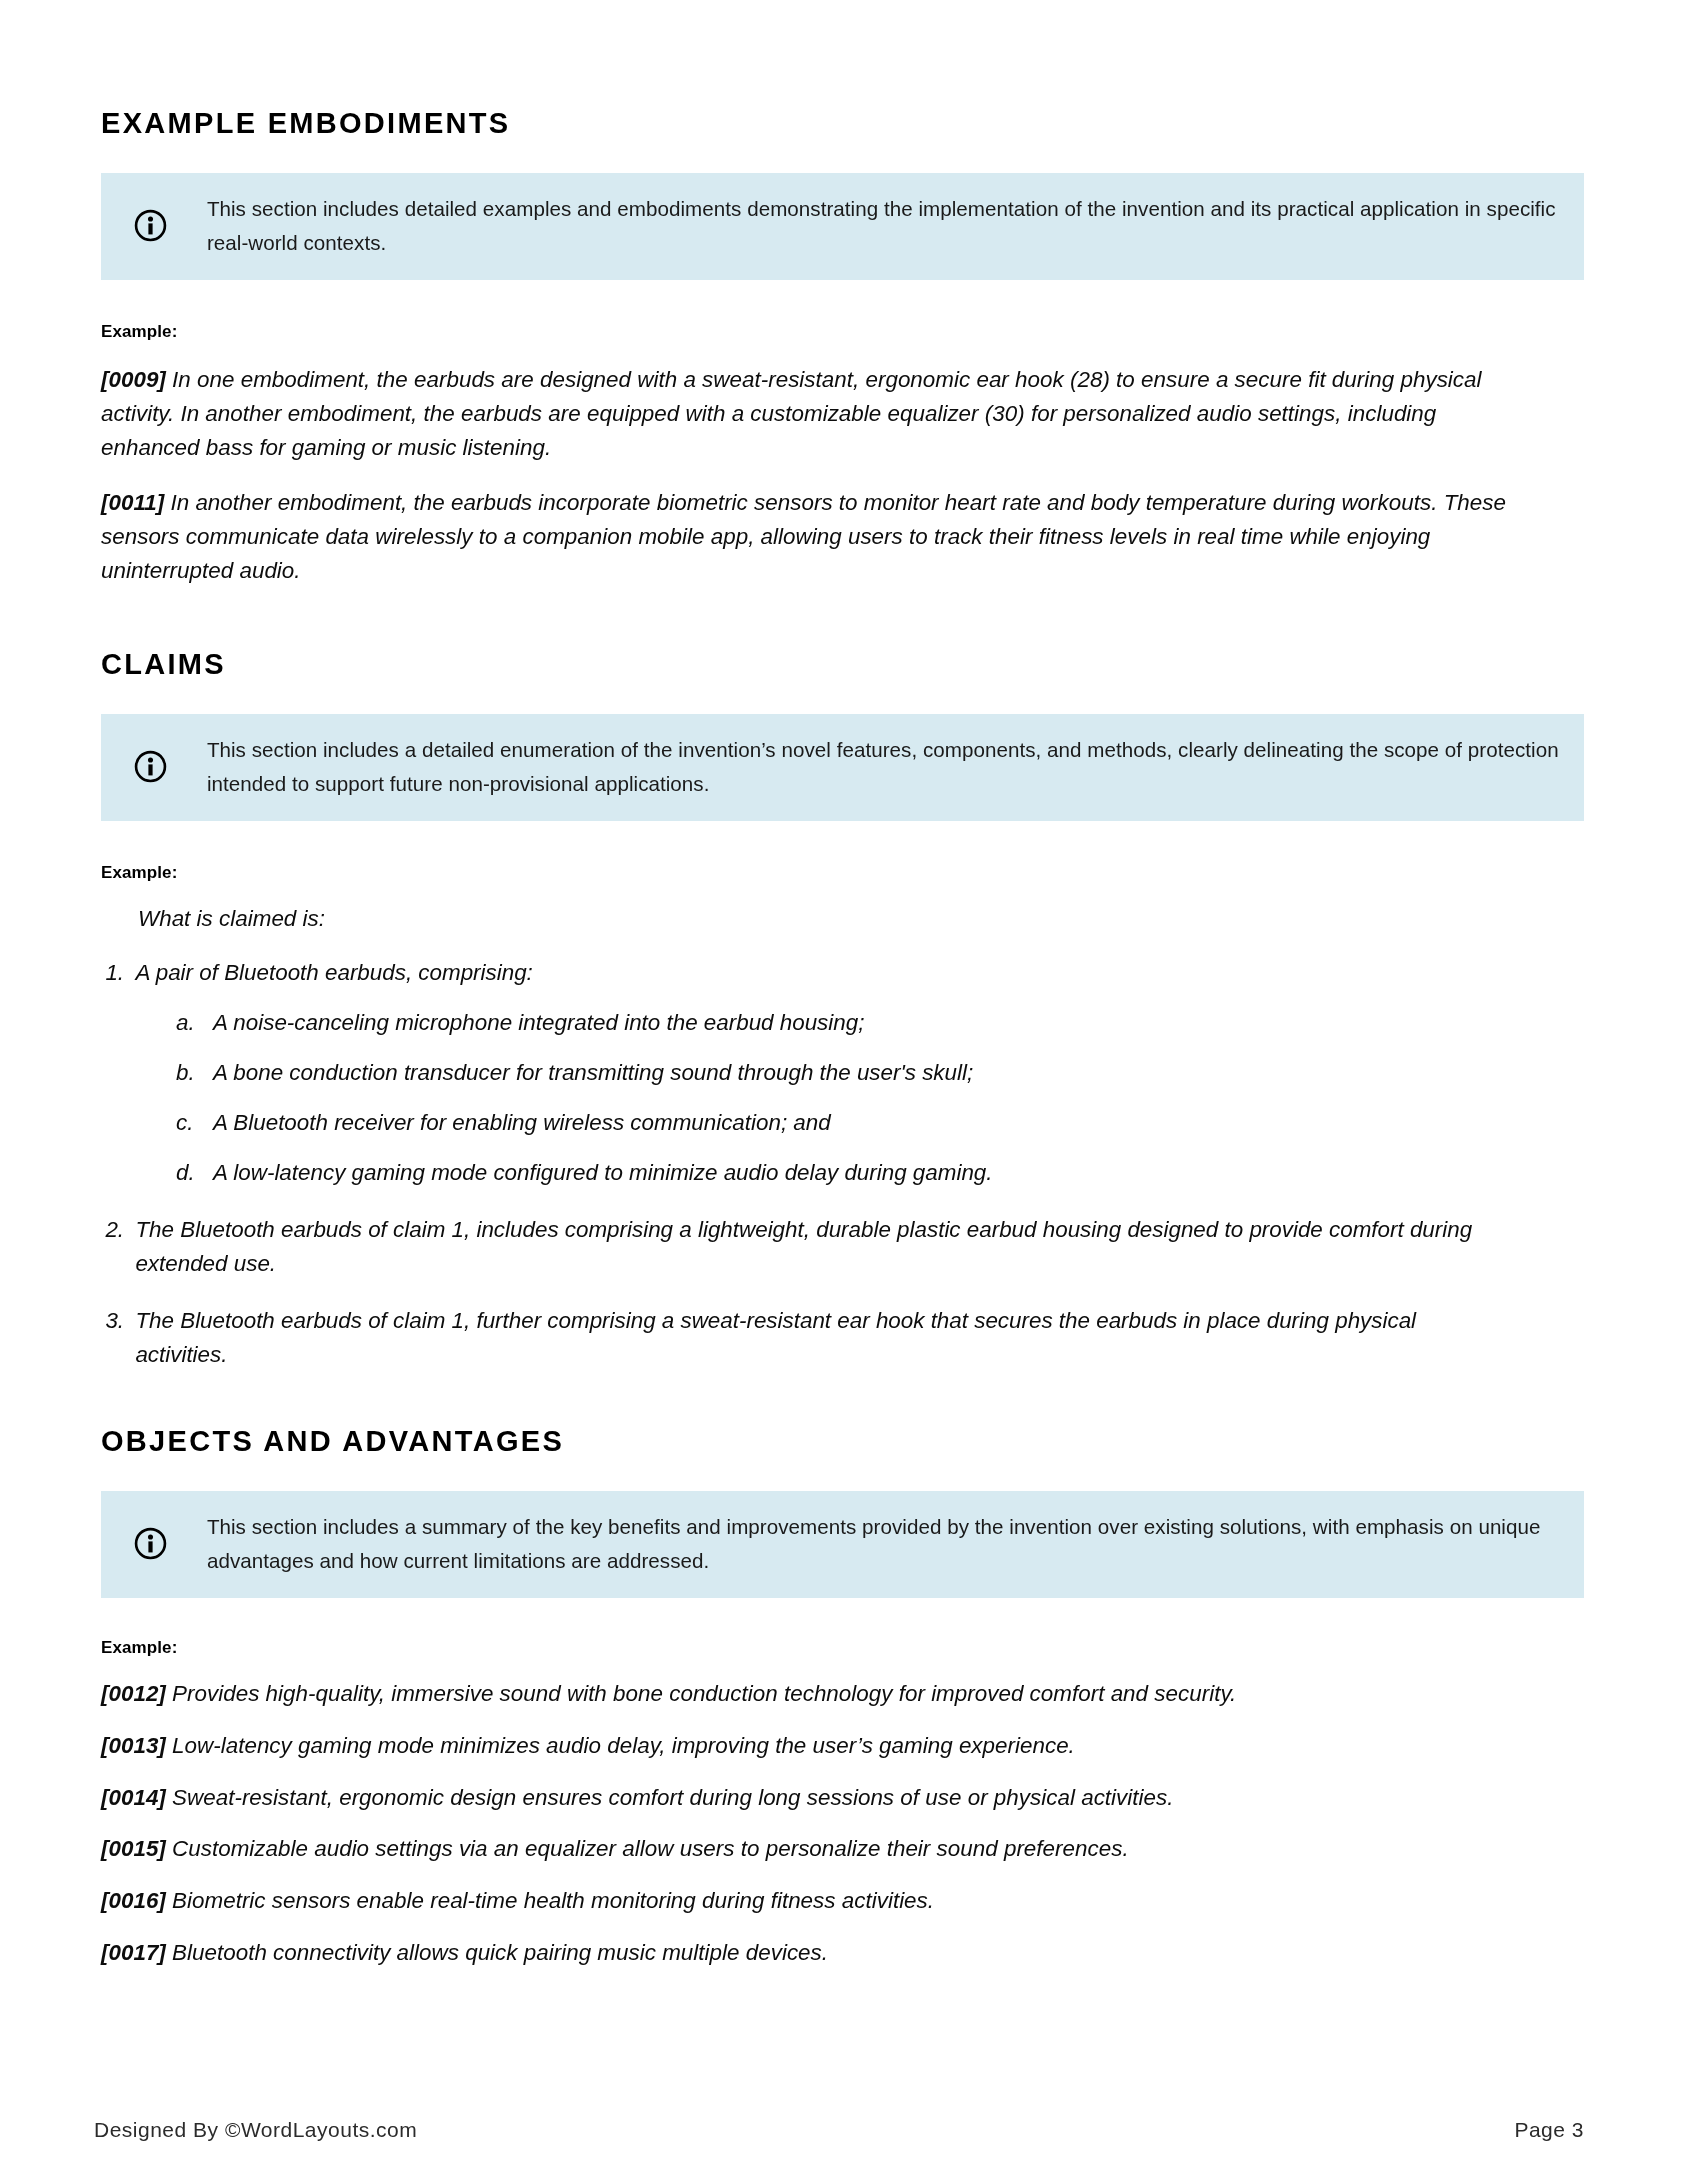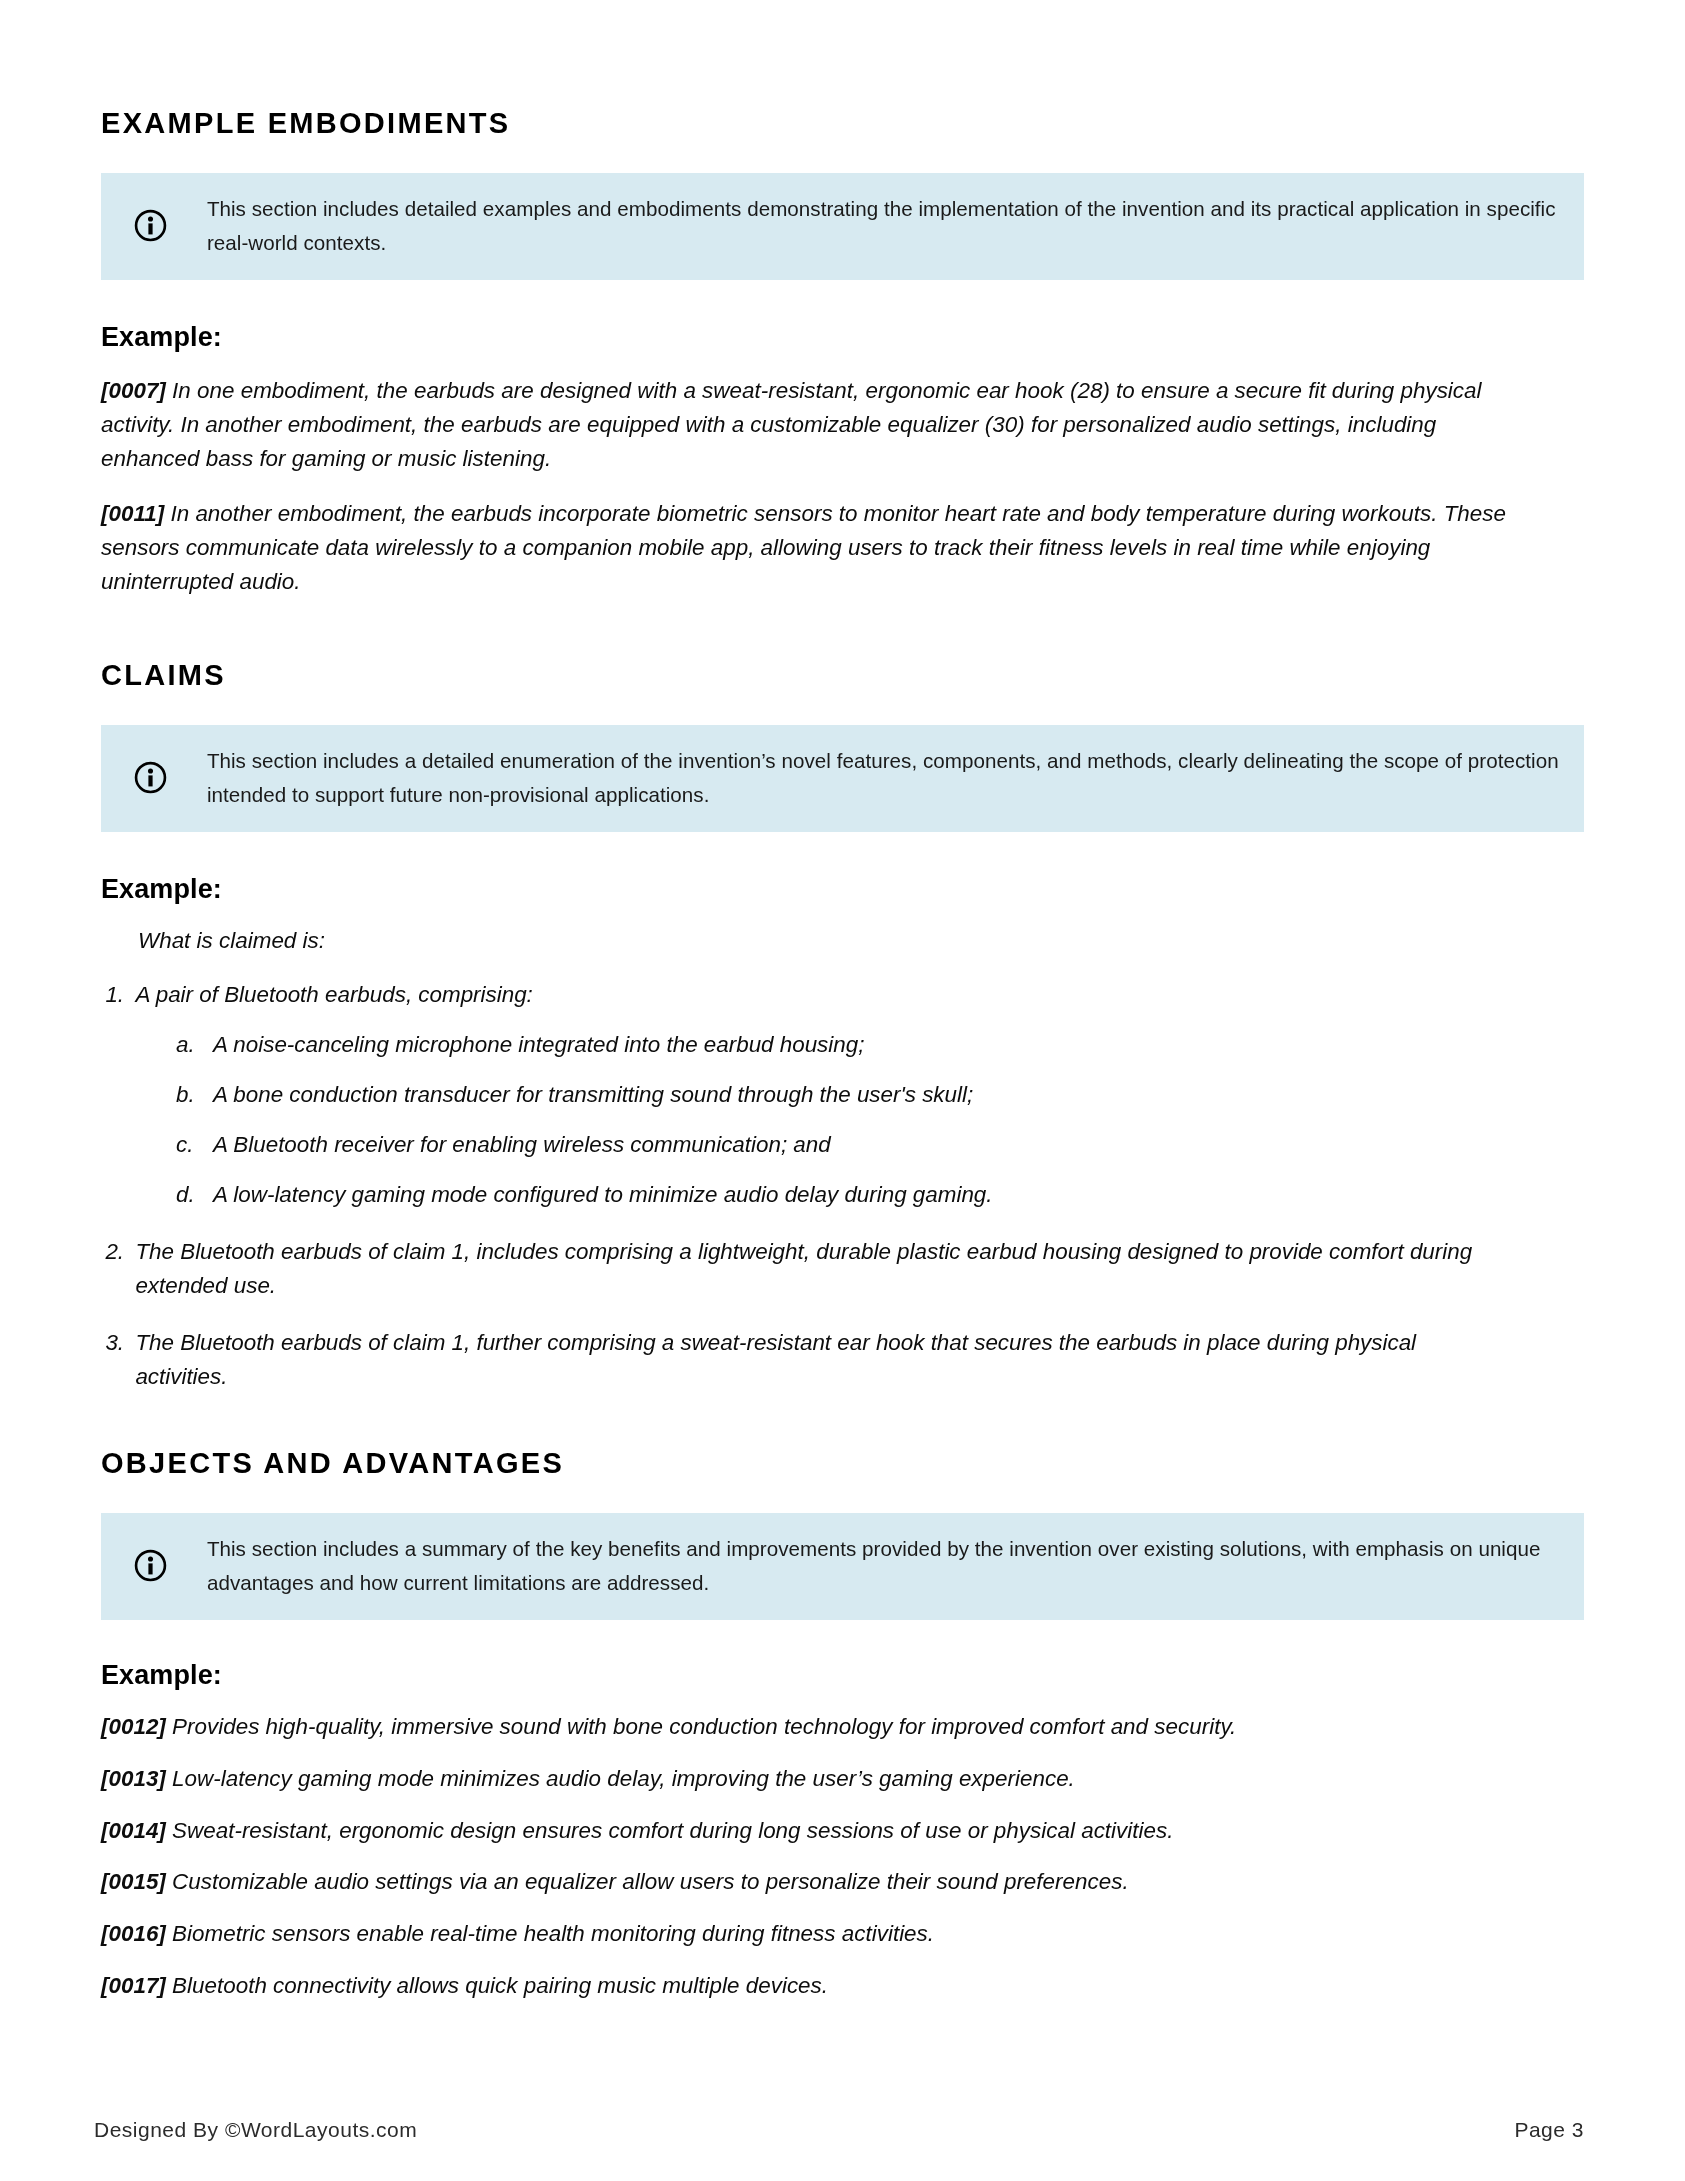--- a/index.html
+++ b/index.html
@@ -61,21 +61,21 @@
     font-size: 20.6px;
     line-height: 1.62;
     color: #1a1a1a;
     letter-spacing: 0.04px;
   }
 
   
   .example-label {
     font-family: "Liberation Sans", sans-serif;
     font-weight: bold;
-    font-size: 27px;
+    font-size: 17px;
     color: #000000;
     letter-spacing: 0.1px;
   }
 
   
   .body-para {
     font-family: "Liberation Sans", sans-serif;
     font-style: italic;
     font-size: 22.4px;
     line-height: 1.52;
@@ -163,21 +163,21 @@
     <span class="info-text">This section includes detailed examples and embodiments demonstrating the implementation of the invention and its practical application in specific real-world contexts.</span>
   </div>
 
   <div style="height:42px"></div>
 
   <div class="example-label">Example:</div>
 
   <div style="height:21px"></div>
 
   <p class="body-para para-width" style="margin:0;">
-    <span class="tag">[0007]</span><span> In one embodiment, the earbuds are designed with a sweat-resistant, ergonomic ear hook (28) to ensure a secure fit during physical activity. In another embodiment, the earbuds are equipped with a customizable equalizer (30) for personalized audio settings, including enhanced bass for gaming or music listening.</span>
+    <span class="tag">[0009]</span><span> In one embodiment, the earbuds are designed with a sweat-resistant, ergonomic ear hook (28) to ensure a secure fit during physical activity. In another embodiment, the earbuds are equipped with a customizable equalizer (30) for personalized audio settings, including enhanced bass for gaming or music listening.</span>
   </p>
 
   <div style="height:21px"></div>
 
   <p class="body-para para-width" style="margin:0;">
     <span class="tag">[0011]</span><span> In another embodiment, the earbuds incorporate biometric sensors to monitor heart rate and body temperature during workouts. These sensors communicate data wirelessly to a companion mobile app, allowing users to track their fitness levels in real time while enjoying uninterrupted audio.</span>
   </p>
 
   <div style="height:61px"></div>
 

